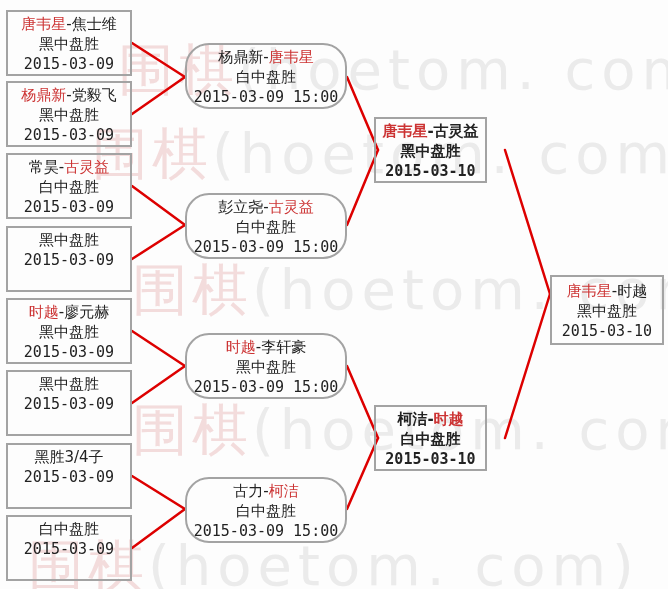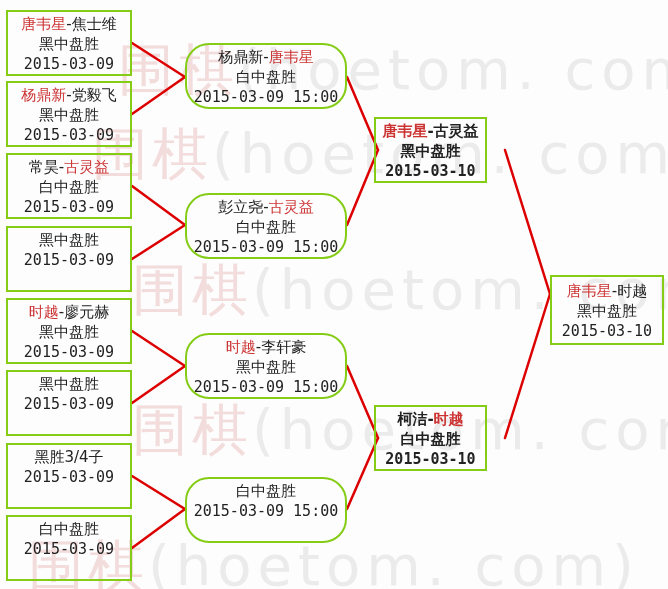--- a/index.html
+++ b/index.html
@@ -31,21 +31,21 @@
   svg.lines line{
     stroke:#dd0000;
     stroke-width:2.5;
     stroke-linecap:round;
   }
   
   .box{
     position:absolute;
     z-index:2;
     box-sizing:border-box;
-    border:2px solid #84cc16;
+    border:2px solid #a3a3a3;
     background:transparent;
     text-align:center;
     padding-top:2px;
     color:#222;
   }
   .col1{left:6px;width:126px;height:66px;}
   .col2{left:185px;width:162px;height:66px;border-radius:24px;}
   .col3{left:374px;width:113px;height:66px;font-weight:bold;}
   .col4{left:550px;width:114px;height:70px;margin-top:16px;}
   .col4{padding-top:4px;}
@@ -136,20 +136,21 @@
     <div class="line"><span class="player" data-color="black">彭立尧</span><span class="sep">-</span><span class="player" data-color="red">古灵益</span></div>
     <div class="line">白中盘胜</div>
     <div class="line date">2015-03-09 15:00</div>
   </div>
   <div class="box col2" style="top:333px">
     <div class="line"><span class="player" data-color="red">时越</span><span class="sep">-</span><span class="player" data-color="black">李轩豪</span></div>
     <div class="line">黑中盘胜</div>
     <div class="line date">2015-03-09 15:00</div>
   </div>
   <div class="box col2" style="top:477px">
+    <div class="line"><span class="player" data-color="black">古力</span><span class="sep">-</span><span class="player" data-color="red">柯洁</span></div>
     <div class="line">白中盘胜</div>
     <div class="line date">2015-03-09 15:00</div>
   </div>
 
   <div class="box col3" style="top:117px">
     <div class="line"><span class="player" data-color="red">唐韦星</span><span class="sep">-</span><span class="player" data-color="black">古灵益</span></div>
     <div class="line">黑中盘胜</div>
     <div class="line date">2015-03-10</div>
   </div>
   <div class="box col3" style="top:405px">

